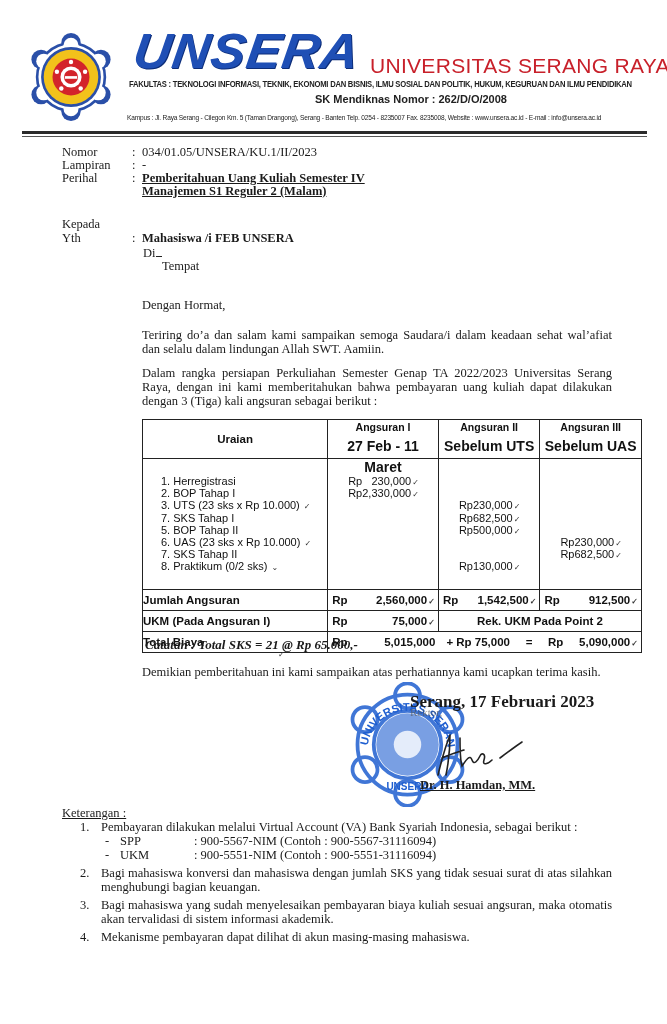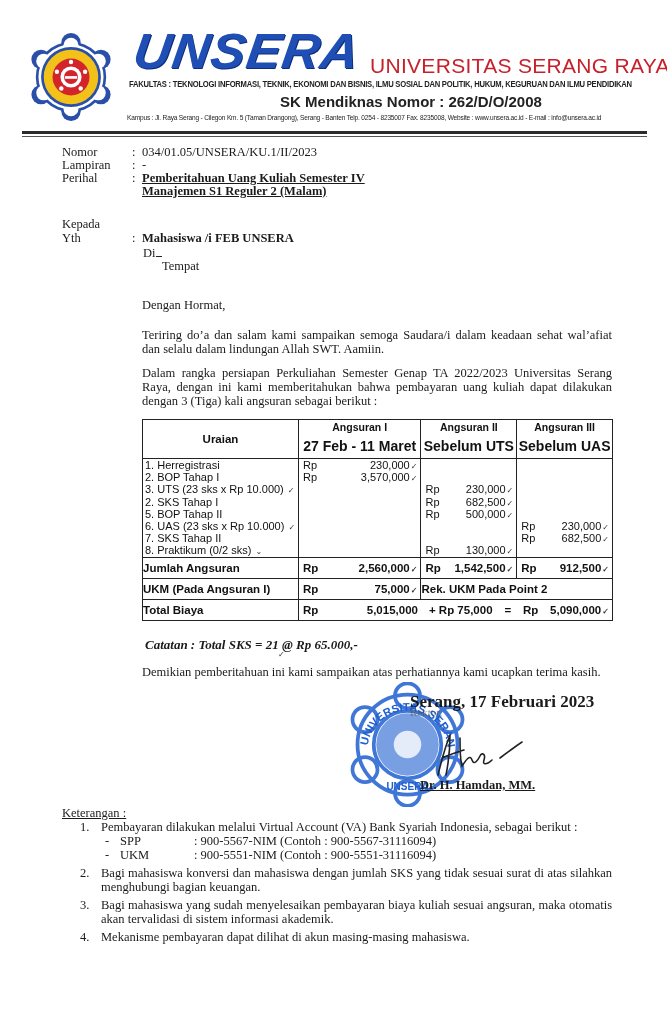--- a/index.html
+++ b/index.html
@@ -12,21 +12,21 @@
     .brand { position: absolute; left: 134px; top: 24px; font-family: "Liberation Sans", sans-serif;
              font-weight: bold; font-style: italic; font-size: 52px; letter-spacing: 1px;
              color: #1f4fb5; line-height: 54px; transform: skewX(-8deg) scaleY(0.95);
              text-shadow: 1px 1px 0 #0d2d78; }
     .uni-name { position: absolute; left: 370px; top: 54px; font-family: "Liberation Sans", sans-serif;
                 font-size: 21px; color: #c8202a; letter-spacing: 0.3px; line-height: 24px; white-space: nowrap; }
     .faculties { position: absolute; left: 129px; top: 79px; width: 520px; font-family: "Liberation Sans", sans-serif;
                  font-size: 8.3px; font-weight: bold; color: #222; letter-spacing: -0.25px; white-space: nowrap;
                  transform: scaleX(0.92); transform-origin: left; }
     .sk { position: absolute; left: 0; width: 667px; top: 93px; text-align: center; padding-left: 155px;
-          font-family: "Liberation Sans", sans-serif; font-size: 15px; font-weight: bold; color: #222; }
+          font-family: "Liberation Sans", sans-serif; font-size: 11px; font-weight: bold; color: #222; }
     .address { position: absolute; left: 127px; top: 113px; font-family: "Liberation Sans", sans-serif;
                font-size: 7.3px; color: #222; white-space: nowrap; letter-spacing: -0.2px;
                transform: scaleX(0.9); transform-origin: left; }
     .rule-thick { position: absolute; left: 22px; top: 131px; width: 625px; height: 3px; background: #2b2b2b; }
     .rule-thin { position: absolute; left: 22px; top: 136px; width: 625px; height: 1px; background: #555; }
 
     
     .meta { position: absolute; left: 62px; top: 146px; font-size: 12.5px; line-height: 13px; }
     .meta-row { display: flex; }
     .meta-label { width: 70px; }
@@ -48,32 +48,32 @@
     .fee-table { position: absolute; left: 142px; top: 419px; width: 471px; border-collapse: collapse;
                  font-family: "Liberation Sans", sans-serif; font-size: 11px; color: #111; }
     .fee-table td, .fee-table th { border: 1.5px solid #222; }
     .fee-table th { font-weight: bold; text-align: center; }
     .th-uraian { width: 156px; font-size: 11.5px; }
     .th-col { padding: 0; }
     .th-col .small { font-size: 10.5px; line-height: 15px; height: 16px; }
     .th-col .big { font-size: 14px; line-height: 21px; height: 22px; }
     .col-a { width: 123px; } .col-b { width: 96px; } .col-c { width: 96px; }
 
-    .items td { vertical-align: top; padding: 0; }
+    .items td { vertical-align: top; padding: 16px; }
     .item-list, .money-list { list-style: none; }
     .item-list li, .money-list li { height: 12.2px; line-height: 12.2px; font-size: 11px; white-space: nowrap; }
     .item-list li { padding-left: 2px; }
     .money-list li { display: flex; justify-content: space-between; padding: 0 3px 0 4px; }
     .money-list li.empty { visibility: hidden; }
     .tick { font-size: 8px; color: #333; margin-left: 1px; }
 
     .sum td { height: 21px; font-weight: bold; font-size: 11.5px; }
     .sum .label { text-align: left; }
     .sum .money { display: flex; justify-content: space-between; padding: 0 3px 0 4px; }
-    .sum .center { }
+    .sum .center { text-align: center; }
     .total-row td.span-rest { border-left: none; }
     .total-row .total-inline { display: flex; justify-content: space-between; padding: 0 3px 0 8px; text-align: center; }
     .total-row td.nb-right { border-right: none; }
 
     .catatan { position: absolute; left: 145px; top: 637px; font-size: 13px; font-weight: bold; font-style: italic; }
     .catatan-tick { position: absolute; left: 278px; top: 650px; font-size: 8px; color: #333; }
 
     .p-closing { top: 665px; }
 
     
@@ -198,36 +198,36 @@
       </th>
     </tr>
   </thead>
   <tbody>
     <tr class="items">
       <td>
         <ul class="item-list">
           <li><span>1. Herregistrasi</span></li>
           <li><span>2. BOP Tahap I</span></li>
           <li><span>3. UTS (23 sks x Rp 10.000)</span> <span class="tick">✓</span></li>
-          <li><span>2. SKS Tahap I</span></li>
+          <li><span>7. SKS Tahap I</span></li>
           <li><span>5. BOP Tahap II</span></li>
           <li><span>6. UAS (23 sks x Rp 10.000)</span> <span class="tick">✓</span></li>
           <li><span>7. SKS Tahap II</span></li>
           <li><span>8. Praktikum (0/2 sks)</span> <span class="tick">⌄</span></li>
         </ul>
       </td>
       <td>
         <ul class="money-list">
           <li>
               <span>Rp</span>
               <span><span>230,000</span><span class="tick">✓</span></span>
             </li>
           <li>
               <span>Rp</span>
-              <span><span>3,570,000</span><span class="tick">✓</span></span>
+              <span><span>2,330,000</span><span class="tick">✓</span></span>
             </li>
         </ul>
       </td>
       <td>
         <ul class="money-list">
           <li class="empty">
               <span>-</span>
             </li>
           <li class="empty">
               <span>-</span>

